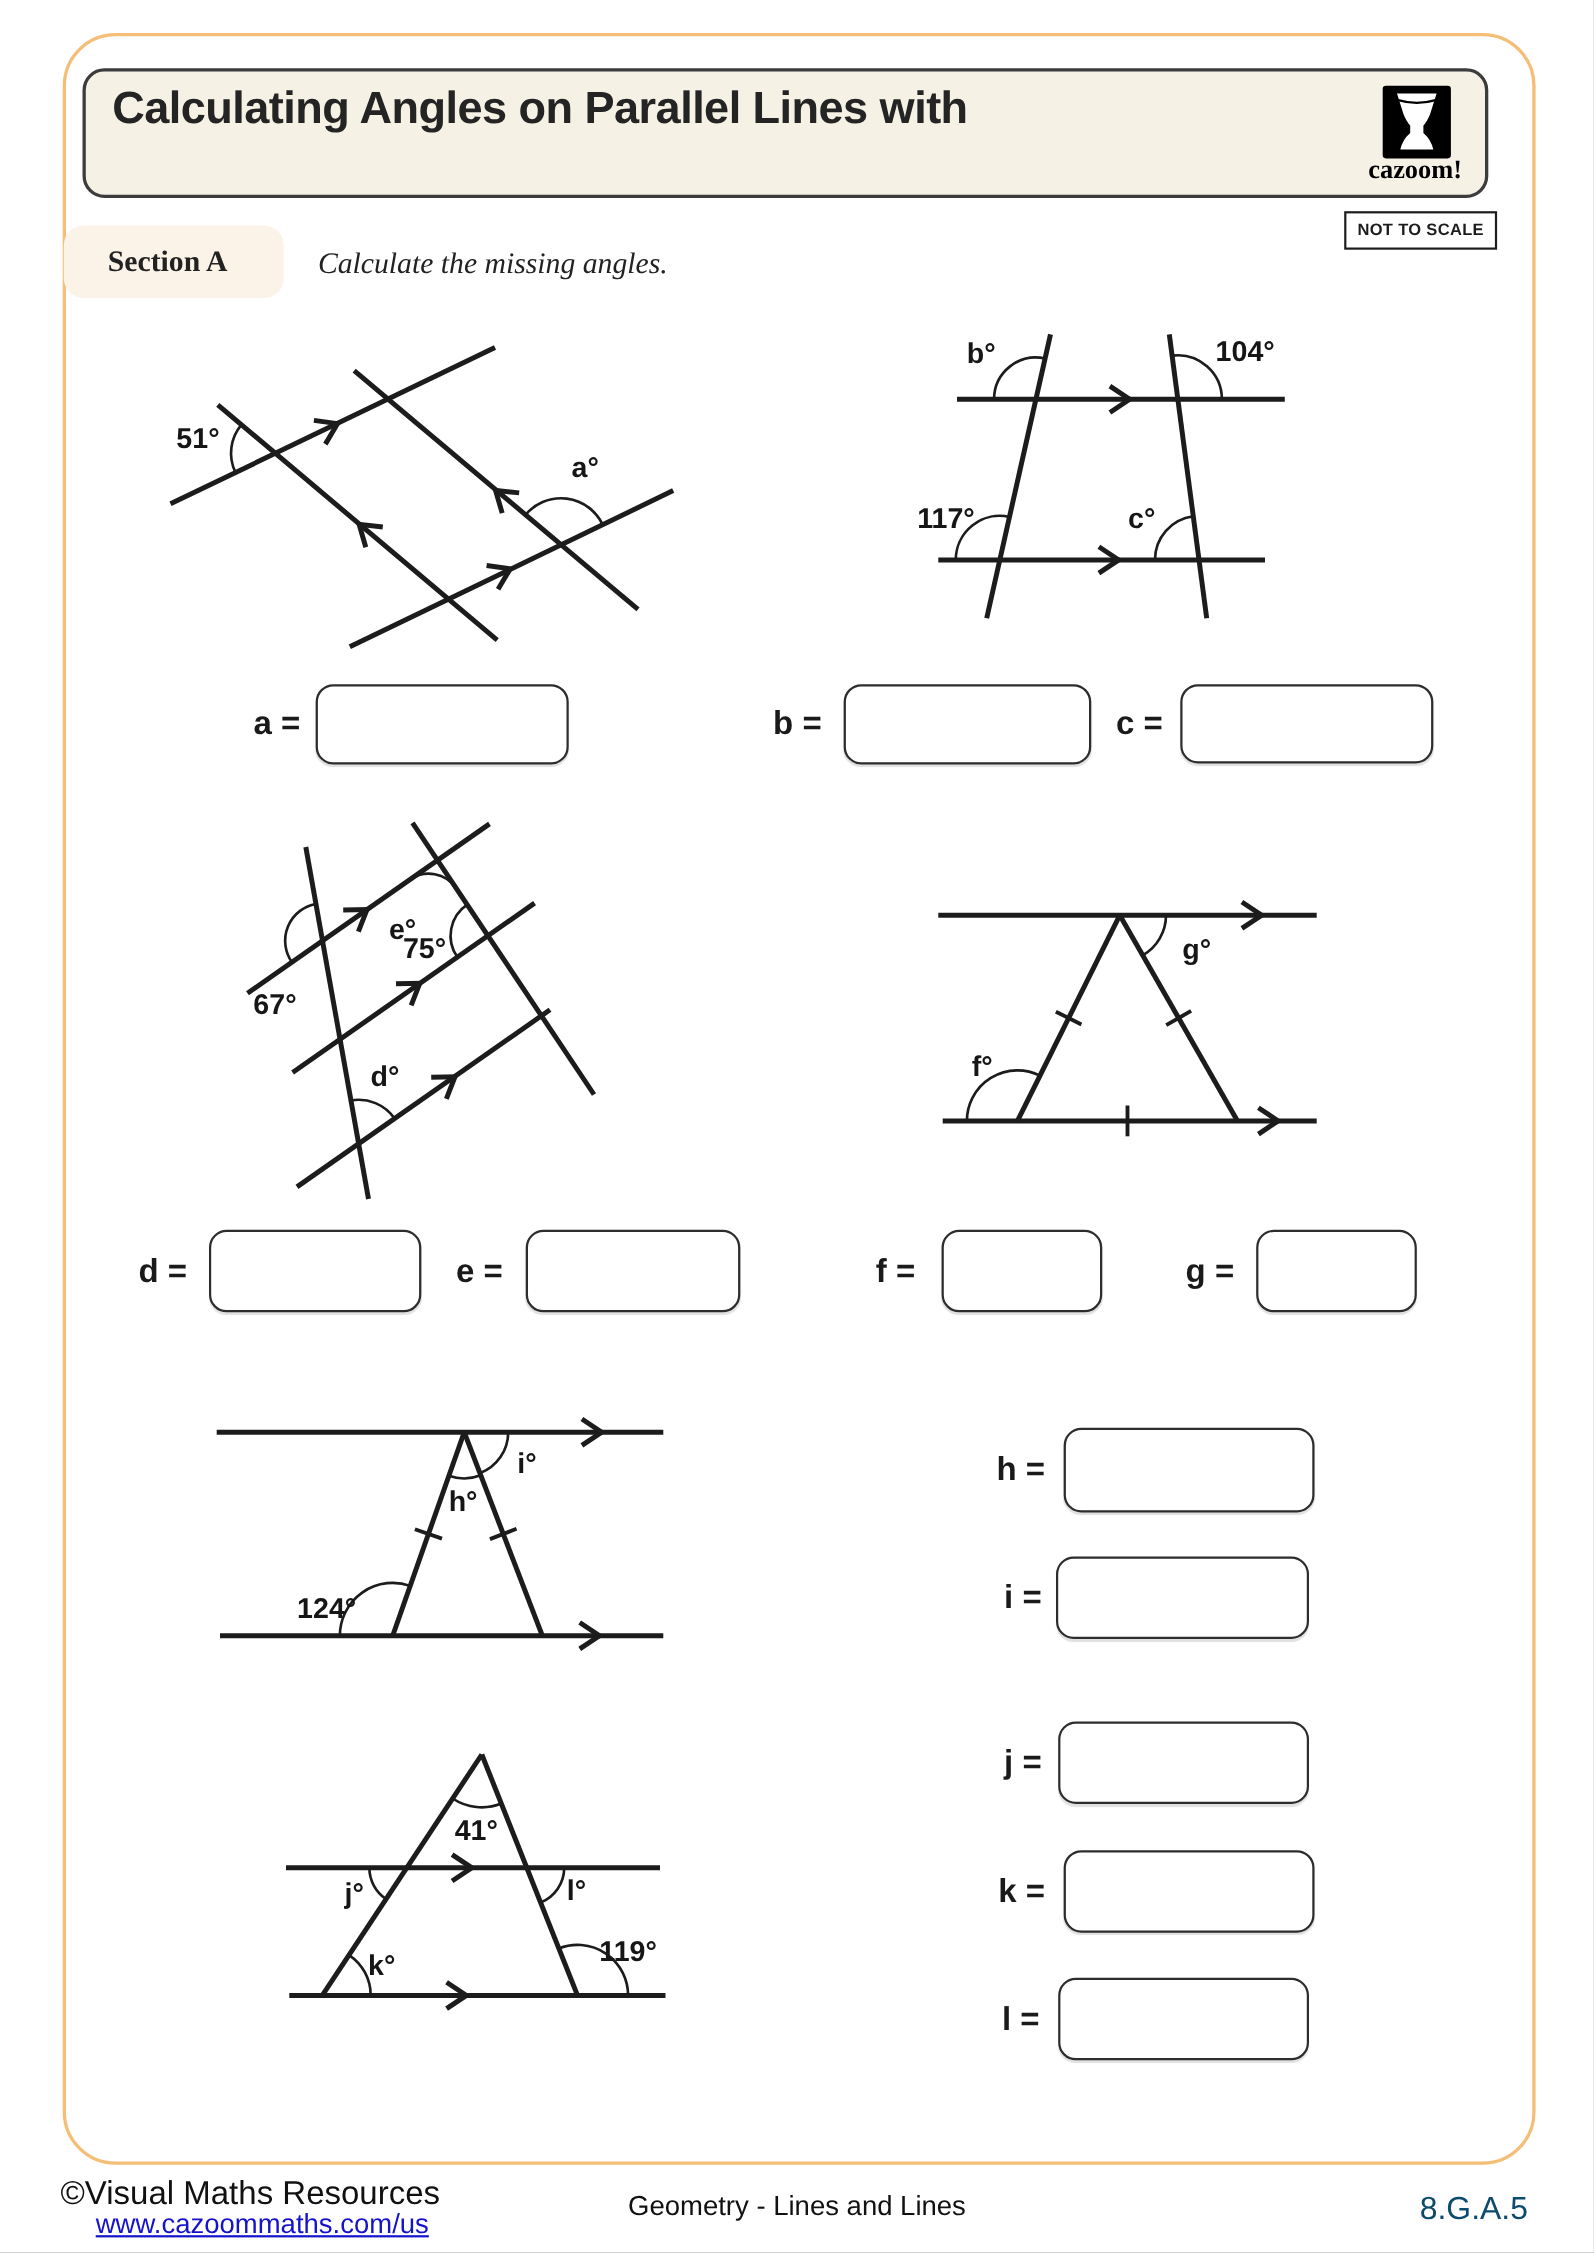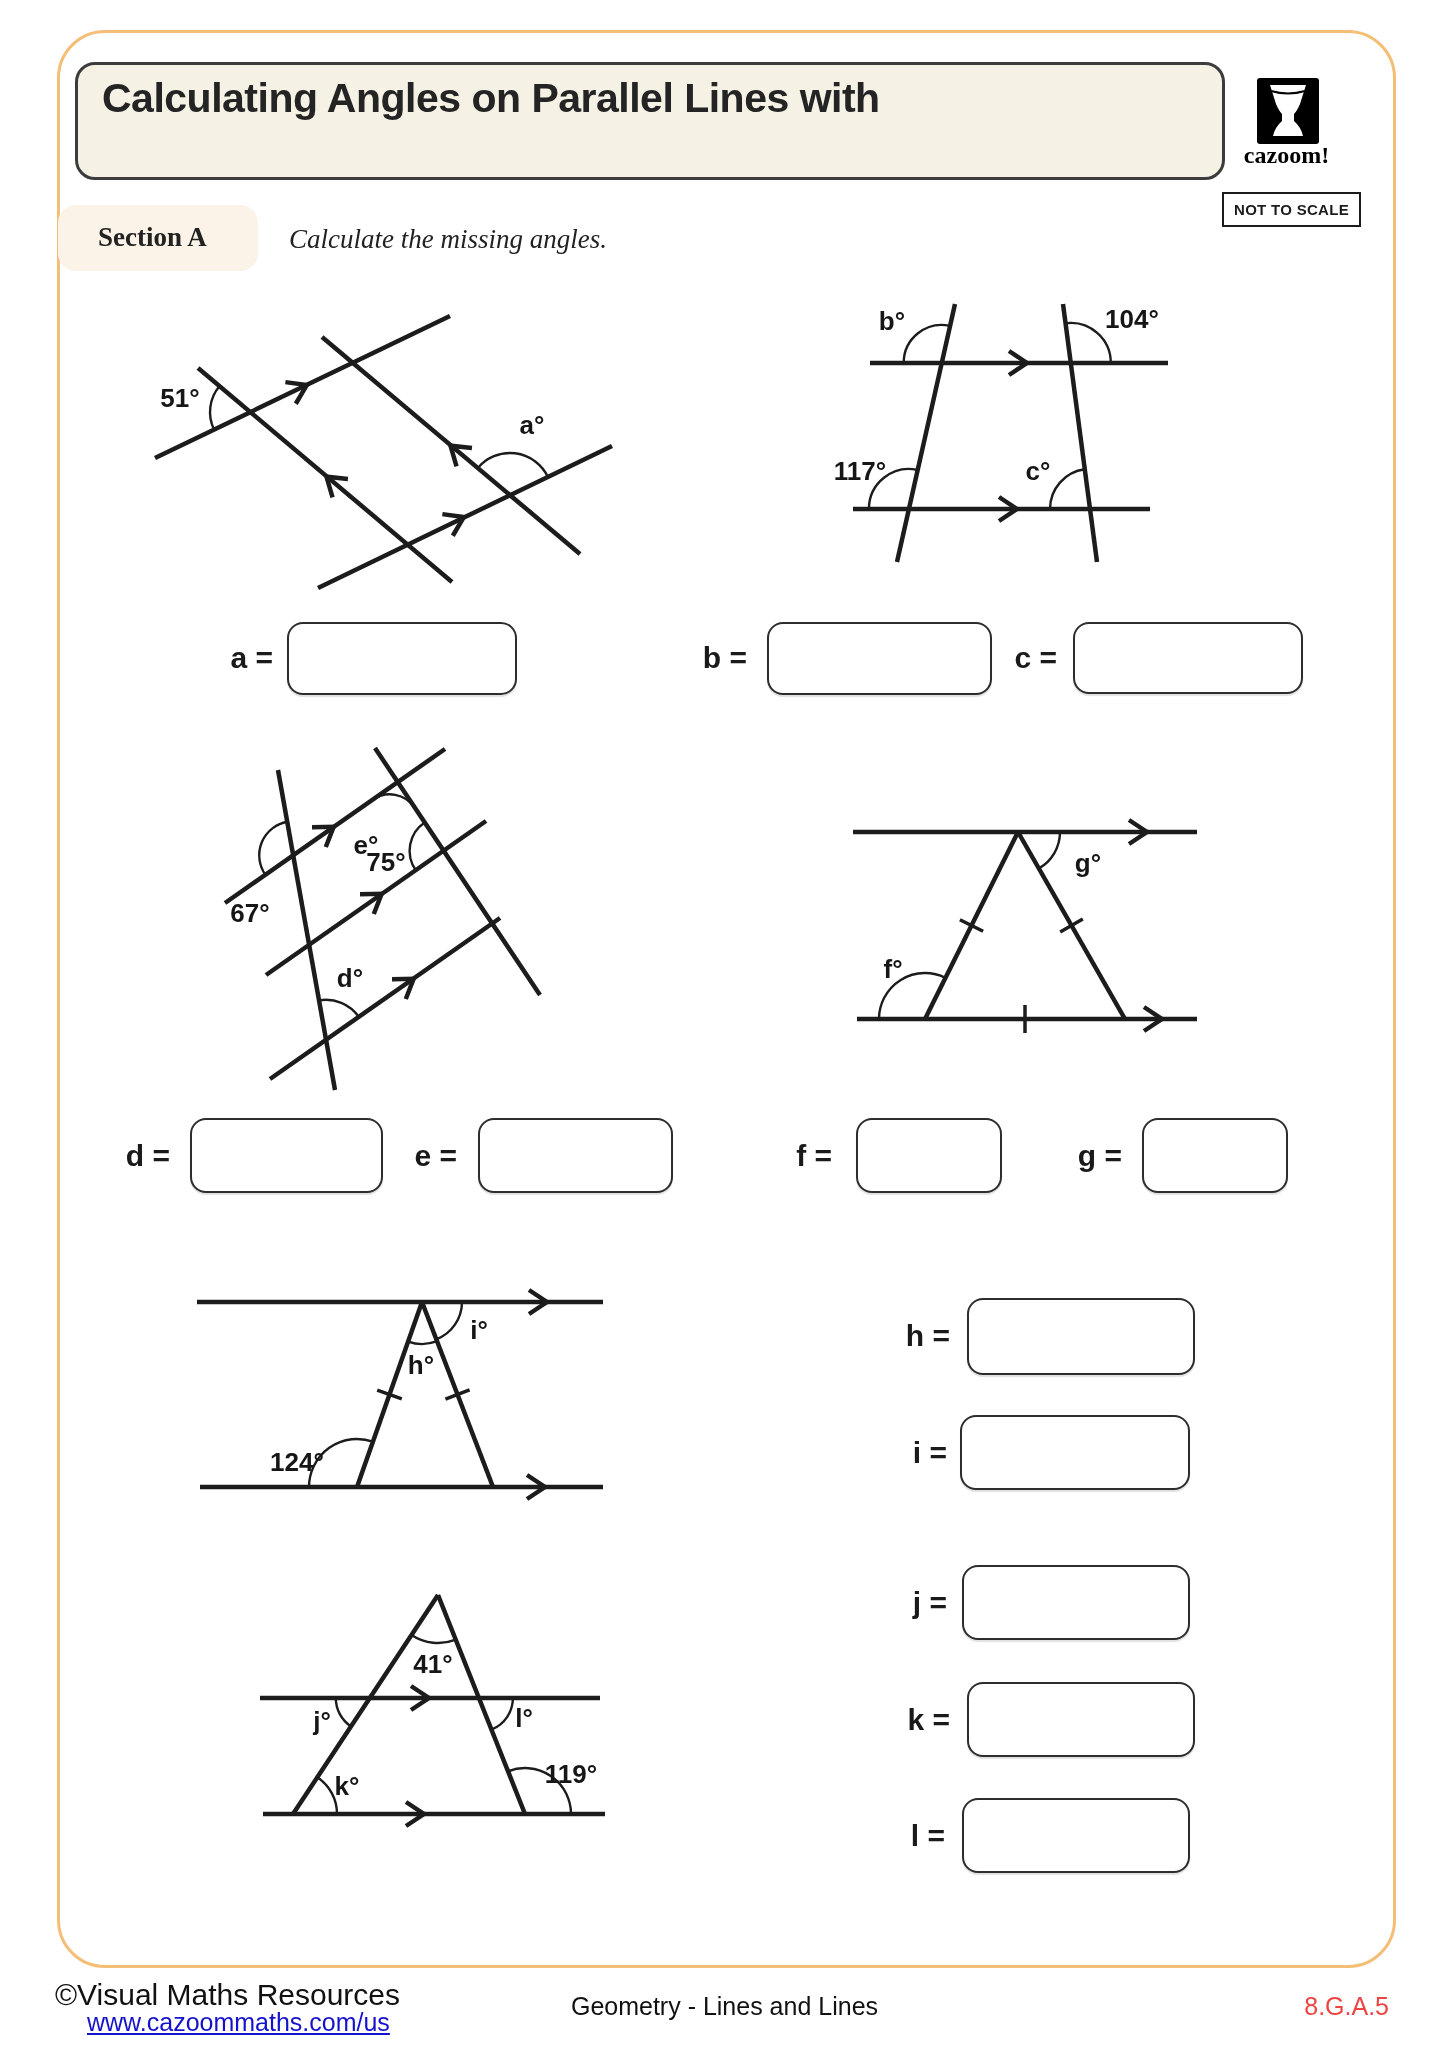--- a/index.html
+++ b/index.html
@@ -4,21 +4,21 @@
 <style>
   :root{
     --frame:#F4BE76; --title-bg:#F5F1E5; --section-bg:#FBF3E7;
     --ink:#1C1C1C; --link:#1512CC;
   }
   html,body{margin:0;padding:0;background:#888;}
   .page{position:relative;width:1449px;height:2048px;background:#ffffff;
         font-family:"Liberation Sans",sans-serif;color:var(--ink);overflow:hidden;}
   .frame{position:absolute;left:57px;top:30px;width:1333px;height:1932px;
          border:3.5px solid var(--frame);border-radius:48px;}
-  .title-box{position:absolute;left:75px;top:62px;width:1150px;height:118px;
+  .title-box{position:absolute;left:75px;top:62px;width:1278px;height:118px;
          background:var(--title-bg);border:3px solid #3c3c3c;border-radius:20px;box-sizing:border-box;}
   .title-line{position:absolute;left:24px;font-size:41px;font-weight:bold;letter-spacing:-0.5px;color:#242424;}
   .t1{top:10px;} .t2{top:64px;}
   .logo-sq{position:absolute;left:1257px;top:78px;width:62px;height:66px;background:#000;border-radius:3px;}
   .brand{position:absolute;left:1224px;top:142px;width:125px;text-align:center;
          font-family:"Liberation Serif",serif;font-weight:bold;font-size:24px;color:#000;}
   .nts{position:absolute;left:1222px;top:192px;width:135px;height:31px;border:2.5px solid #1c1c1c;
        background:#fff;font-size:15px;font-weight:bold;text-align:center;line-height:31px;letter-spacing:0.3px;}
   .chip{position:absolute;left:58px;top:205px;width:200px;height:66px;background:var(--section-bg);border-radius:18px;}
   .chip-label{position:absolute;left:98px;top:222px;font-family:"Liberation Serif",serif;
@@ -31,21 +31,21 @@
   svg.diag path.arc{stroke:var(--ink);stroke-width:2.4;fill:none;}
   svg.diag path.tick{stroke:var(--ink);stroke-width:3.5;fill:none;}
   svg.diag text{font-family:"Liberation Sans",sans-serif;font-size:26px;font-weight:bold;fill:#161616;text-anchor:middle;}
   .ans-label{position:absolute;width:90px;height:40px;line-height:40px;text-align:right;
        font-size:30px;font-weight:bold;color:#1a1a1a;}
   .ans-box{position:absolute;background:#fff;border:2.2px solid #2d2d2d;border-radius:16px;
        box-sizing:border-box;box-shadow:0 2px 1px rgba(0,0,0,0.12);}
   .footer-left1{position:absolute;left:55px;top:1978px;font-size:30px;color:#111;}
   .footer-link{position:absolute;left:55px;top:2008px;font-size:25px;color:var(--link);text-decoration:underline;margin-left:32px;}
   .footer-center{position:absolute;left:0;top:1992px;width:1449px;text-align:center;font-size:25px;color:#111;}
-  .footer-right{position:absolute;right:60px;top:1992px;font-size:25px;color:#ef4444;}
+  .footer-right{position:absolute;right:60px;top:1992px;font-size:29px;color:#0c4a6e;}
 </style>
 </head>
 <body>
 
 <div class="page">
   <div class="frame"></div>
 
   <div class="title-box">
     <div class="title-line t1">Calculating Angles on Parallel Lines with</div>
   </div>

